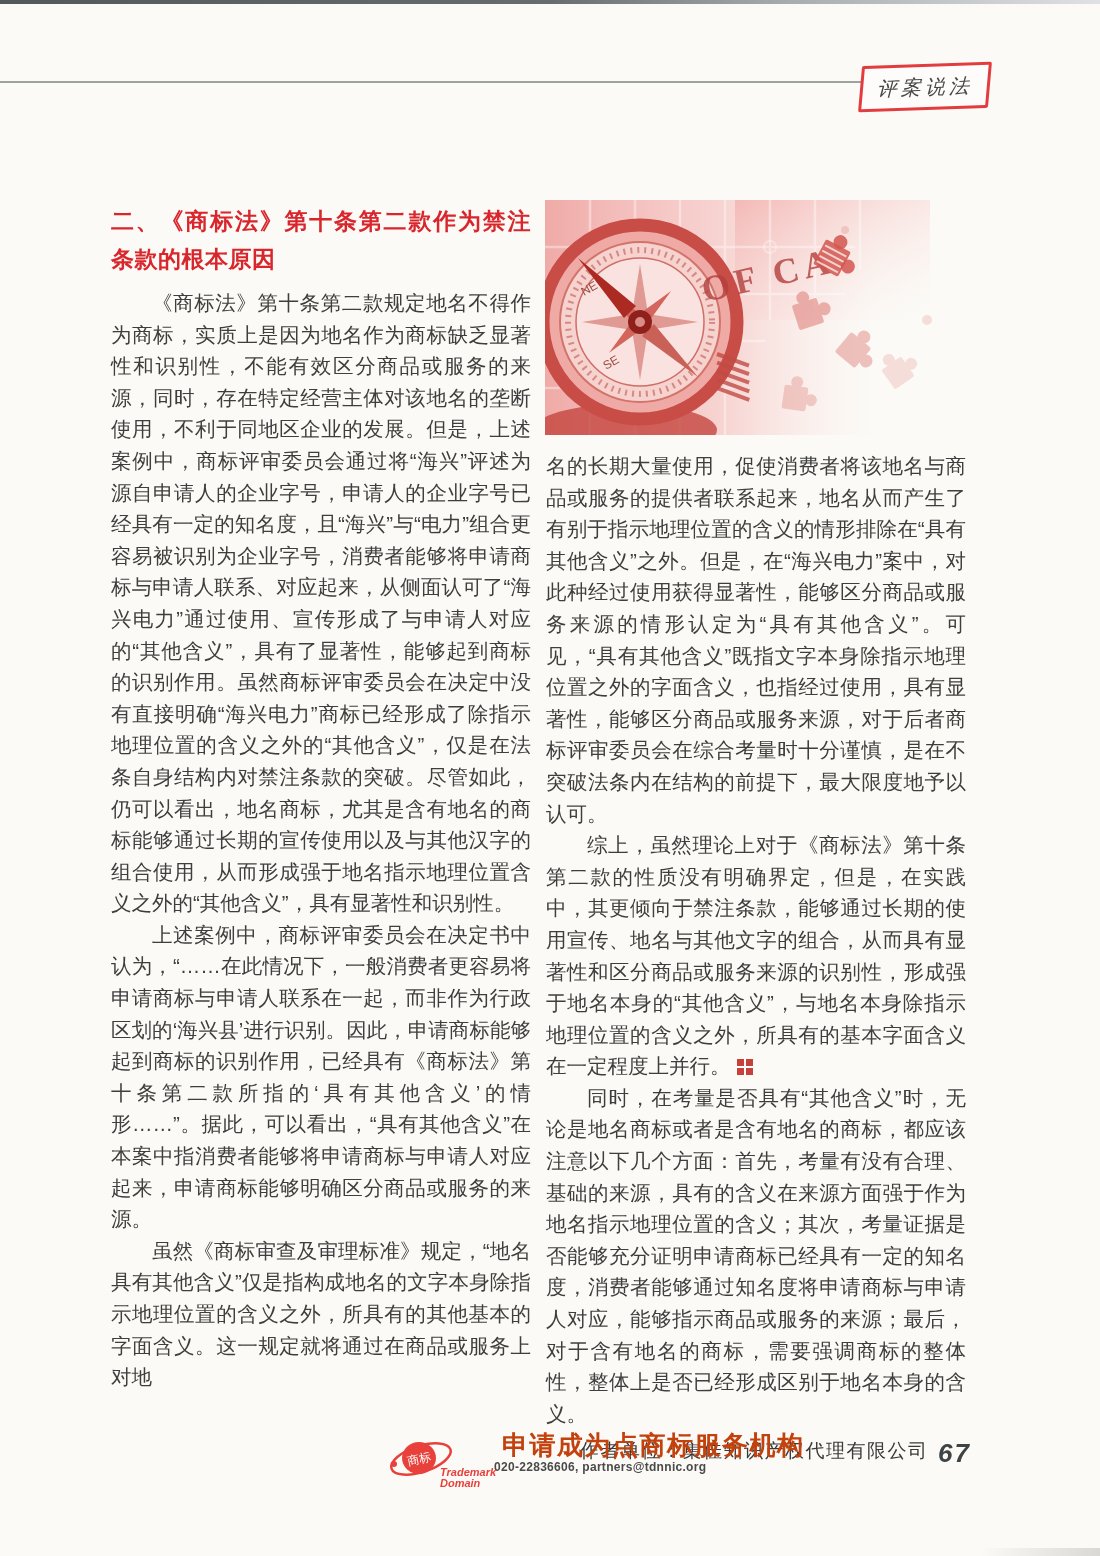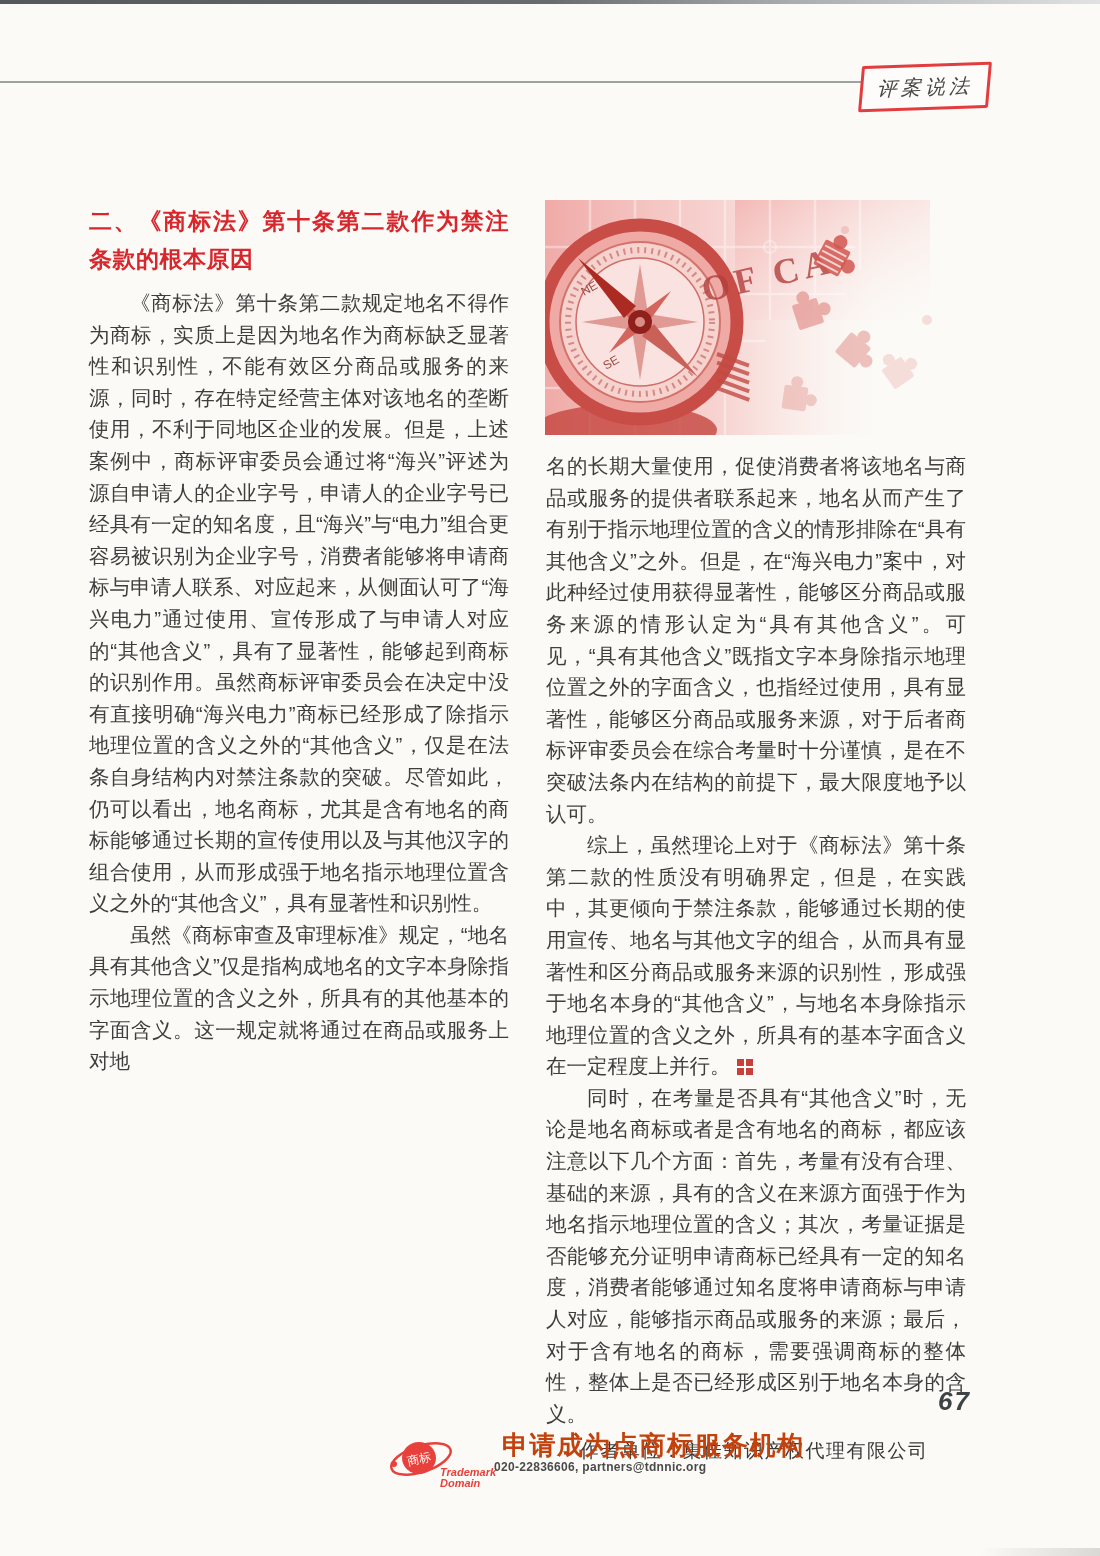--- a/index.html
+++ b/index.html
@@ -30,21 +30,21 @@
     border:3px solid #e23c3f;border-radius:2px;
     background:#fdfcfa;
     transform:rotate(-2deg) skewX(-7deg);
     display:flex;align-items:center;justify-content:center;
   }
   .header-tab span{
     font-size:20px;color:#474747;letter-spacing:4px;
     font-style:italic;transform:skewX(4deg);
   }
   .col{position:absolute;width:420px;text-align:justify;text-justify:inter-ideograph;}
-  .col-left{left:89px;top:202px;}
+  .col-left{left:111px;top:202px;}
   .col-right{left:546px;top:450px;}
   .red-heading{
     margin:0 0 9px 0;
     font-size:23px;line-height:38px;font-weight:700;
     color:#d8262c;letter-spacing:.5px;
   }
   .red-heading.second{margin-top:22px;margin-bottom:10px;}
   p.body{
     margin:0;
     font-size:20.5px;line-height:31.6px;
@@ -79,40 +79,41 @@
     color:#e8413c;white-space:nowrap;
   }
   .footer-text{margin-left:6px;}
   .slogan{
     font-size:26px;font-weight:700;color:#c2410c;letter-spacing:1.5px;line-height:24px;padding-left:8px;
   }
   .contact{
     margin-top:3px;font-size:12px;font-weight:600;color:#4a4a4a;letter-spacing:.3px;
   }
   .page-number{
-    position:absolute;left:938px;top:1386px;
+    position:absolute;left:938px;top:1438px;
     font-size:26px;font-style:italic;font-weight:600;
     color:#3e4346;letter-spacing:2px;
   }
 </style>
 </head>
 <body>
 
 <div class="page">
 
   <div class="top-edge"></div>
   <div class="header-rule"></div>
 
   <div class="header-tab">
     <span>评案说法</span>
   </div>
 
   <div class="col col-left">
     <h2 class="red-heading">二、《商标法》第十条第二款作为禁注条款的根本原因</h2>
     <p class="body indent">《商标法》第十条第二款规定地名不得作为商标，实质上是因为地名作为商标缺乏显著性和识别性，不能有效区分商品或服务的来源，同时，存在特定经营主体对该地名的垄断使用，不利于同地区企业的发展。但是，上述案例中，商标评审委员会通过将“海兴”评述为源自申请人的企业字号，申请人的企业字号已经具有一定的知名度，且“海兴”与“电力”组合更容易被识别为企业字号，消费者能够将申请商标与申请人联系、对应起来，从侧面认可了“海兴电力”通过使用、宣传形成了与申请人对应的“其他含义”，具有了显著性，能够起到商标的识别作用。虽然商标评审委员会在决定中没有直接明确“海兴电力”商标已经形成了除指示地理位置的含义之外的“其他含义”，仅是在法条自身结构内对禁注条款的突破。尽管如此，仍可以看出，地名商标，尤其是含有地名的商标能够通过长期的宣传使用以及与其他汉字的组合使用，从而形成强于地名指示地理位置含义之外的“其他含义”，具有显著性和识别性。</p>
+    <p class="body indent">上述案例中，商标评审委员会在决定书中认为，“……在此情况下，一般消费者更容易将申请商标与申请人联系在一起，而非作为行政区划的‘海兴县’进行识别。因此，申请商标能够起到商标的识别作用，已经具有《商标法》第十条第二款所指的‘具有其他含义’的情形……”。据此，可以看出，“具有其他含义”在本案中指消费者能够将申请商标与申请人对应起来，申请商标能够明确区分商品或服务的来源。</p>
     <p class="body indent">虽然《商标审查及审理标准》规定，“地名具有其他含义”仅是指构成地名的文字本身除指示地理位置的含义之外，所具有的其他基本的字面含义。这一规定就将通过在商品或服务上对地</p>
   </div>
 
   <div class="illustration">
     <svg viewBox="0 0 462 235" xmlns="http://www.w3.org/2000/svg">
       <defs>
         <linearGradient id="pg1" x1="0" y1="0" x2="1" y2="0">
           <stop offset="0" stop-color="#efa6a3" stop-opacity="0.95"></stop>
           <stop offset="0.55" stop-color="#f4bcba" stop-opacity="0.6"></stop>
           <stop offset="1" stop-color="#fbe4e3" stop-opacity="0"></stop>

